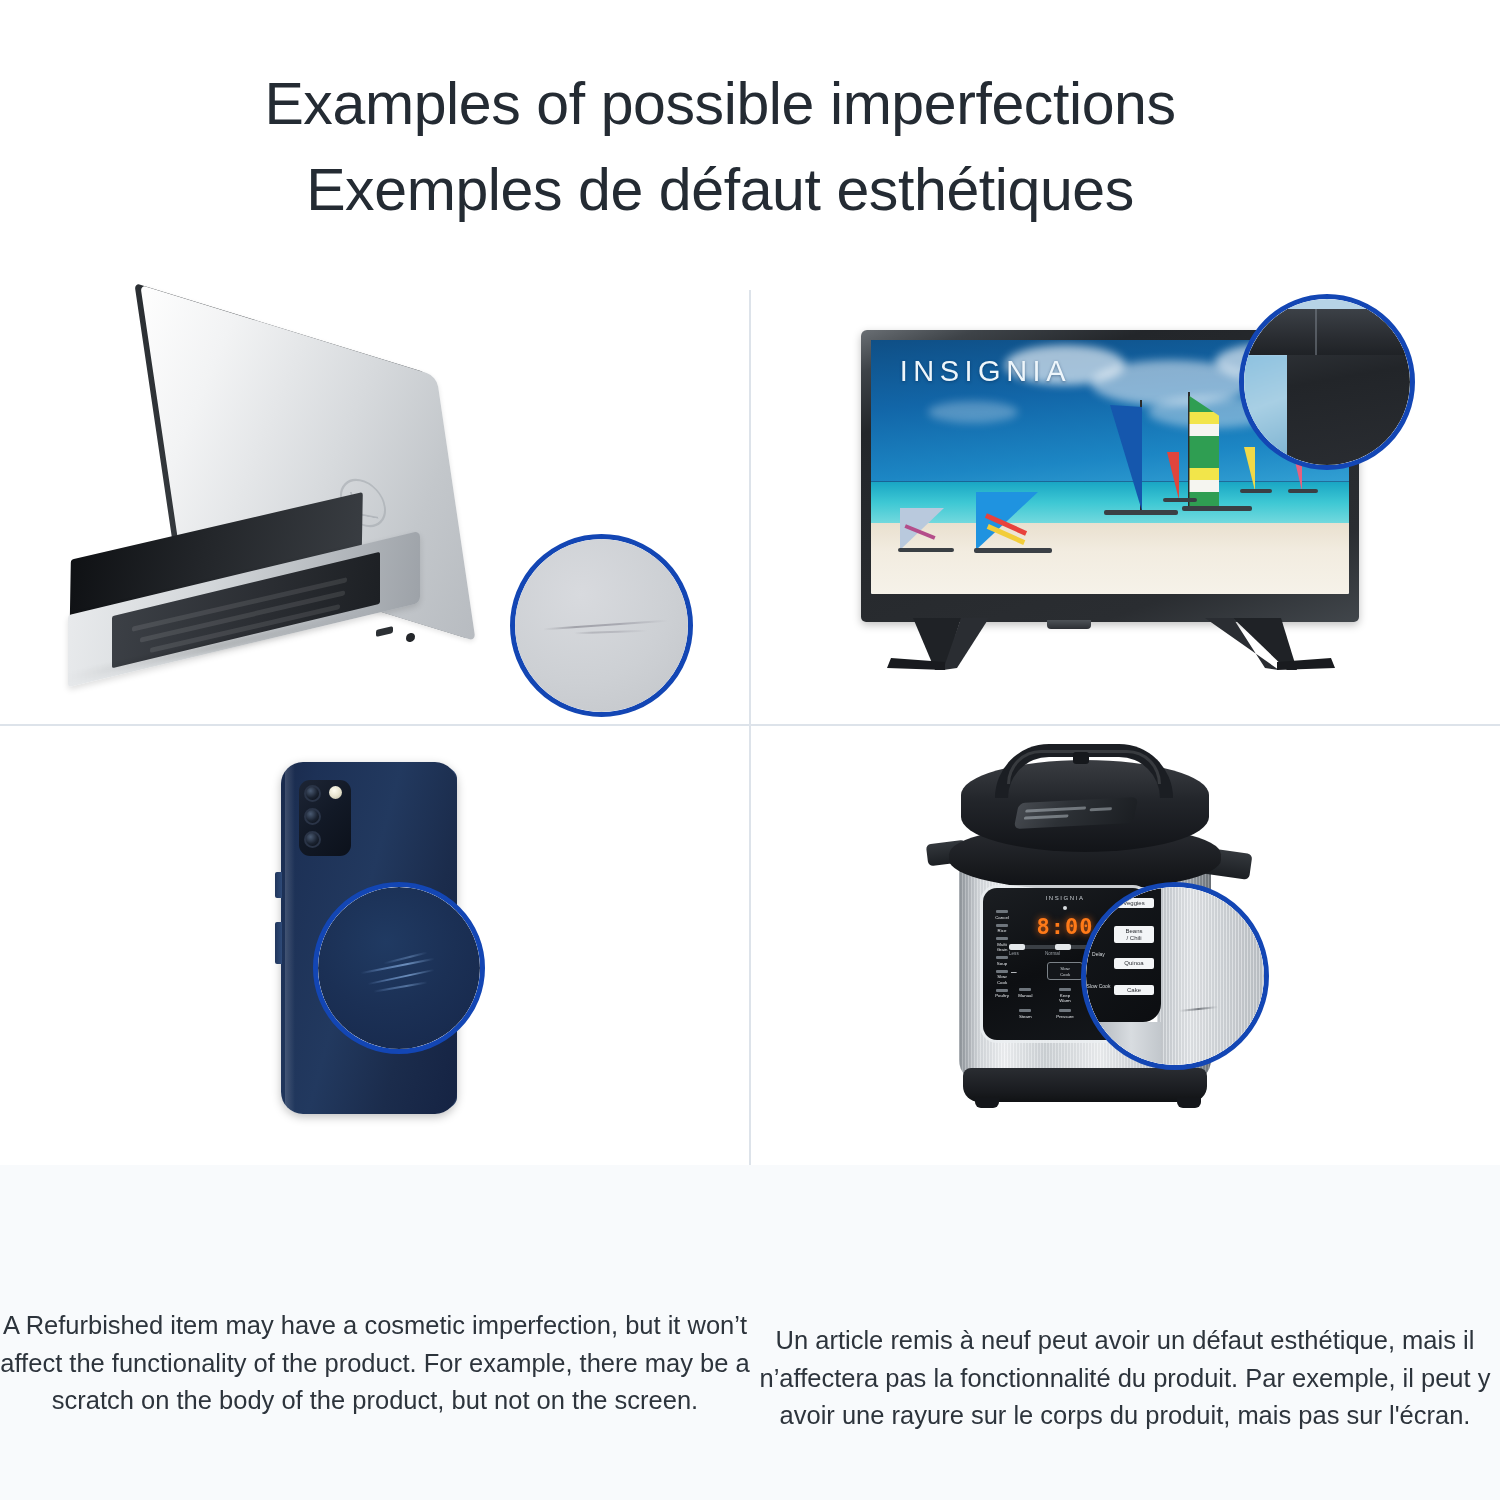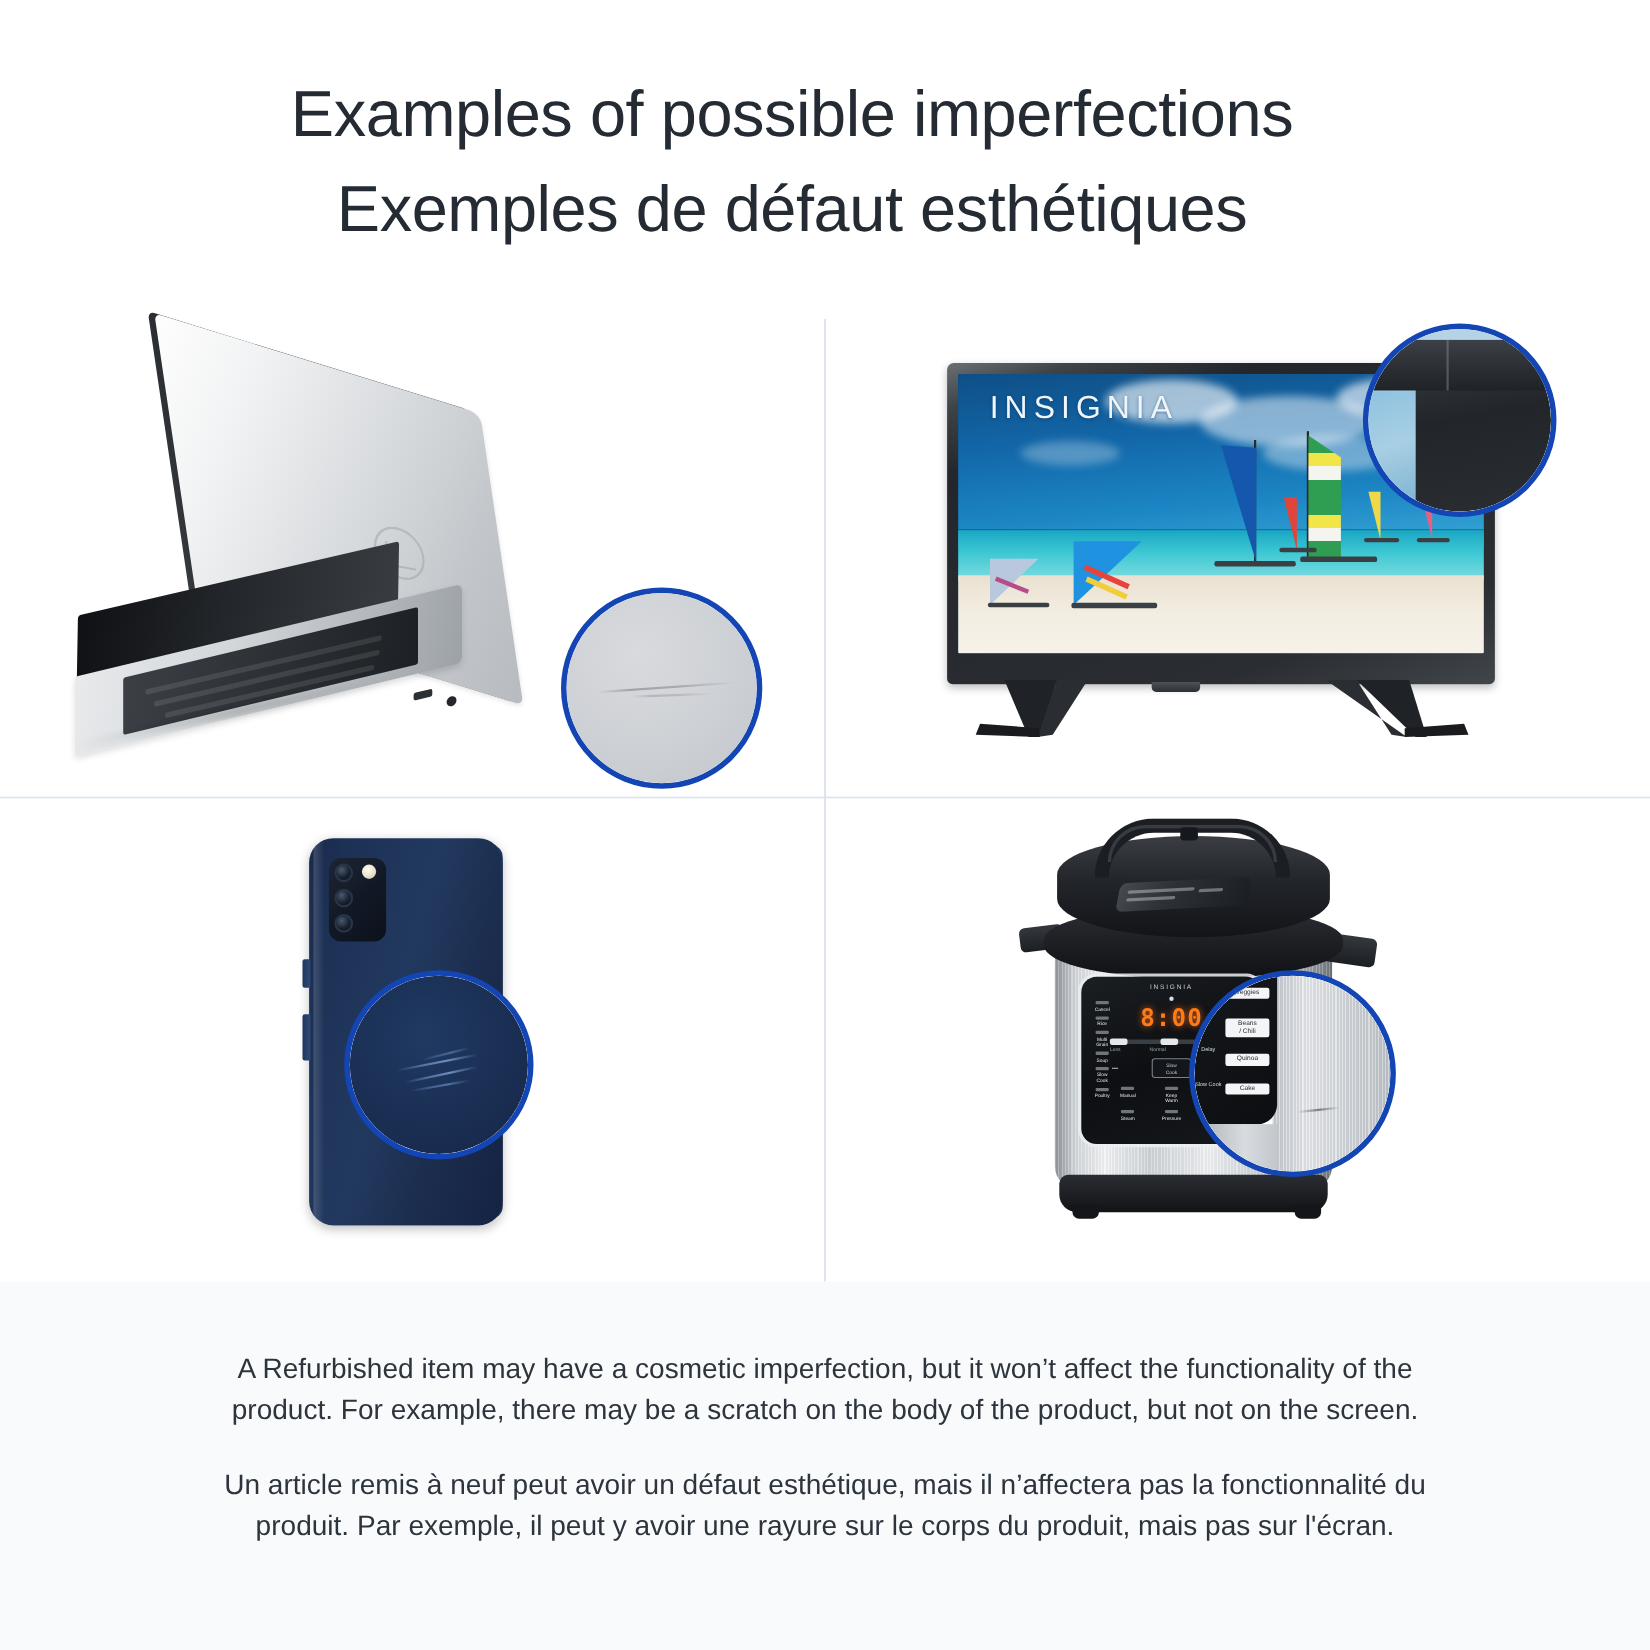--- a/index.html
+++ b/index.html
@@ -416,21 +416,21 @@
   .mag-cooker .mc-scr {
     position: absolute; left: 52%; top: 68%; width: 22%; height: 1.5px;
     background: linear-gradient(90deg, rgba(90,95,100,0), rgba(70,75,82,.65), rgba(90,95,100,0));
     transform: rotate(-6deg);
   }
 
   
   .footer {
     position: absolute; left: 0; top: 1165px; width: 1500px; height: 335px;
     background: #f8fafc;
-    display: flex; flex-direction: column; align-items: center;
+    display: flex; flex-direction: row; align-items: center;
     padding-top: 62px;
   }
   .footer p {
     width: 1160px; text-align: center;
     font-size: 25.5px; color: #2d343c; line-height: 1.47;
     font-weight: 400;
   }
   .footer p.p2 { margin-top: 30px; }
 </style>
 </head>

